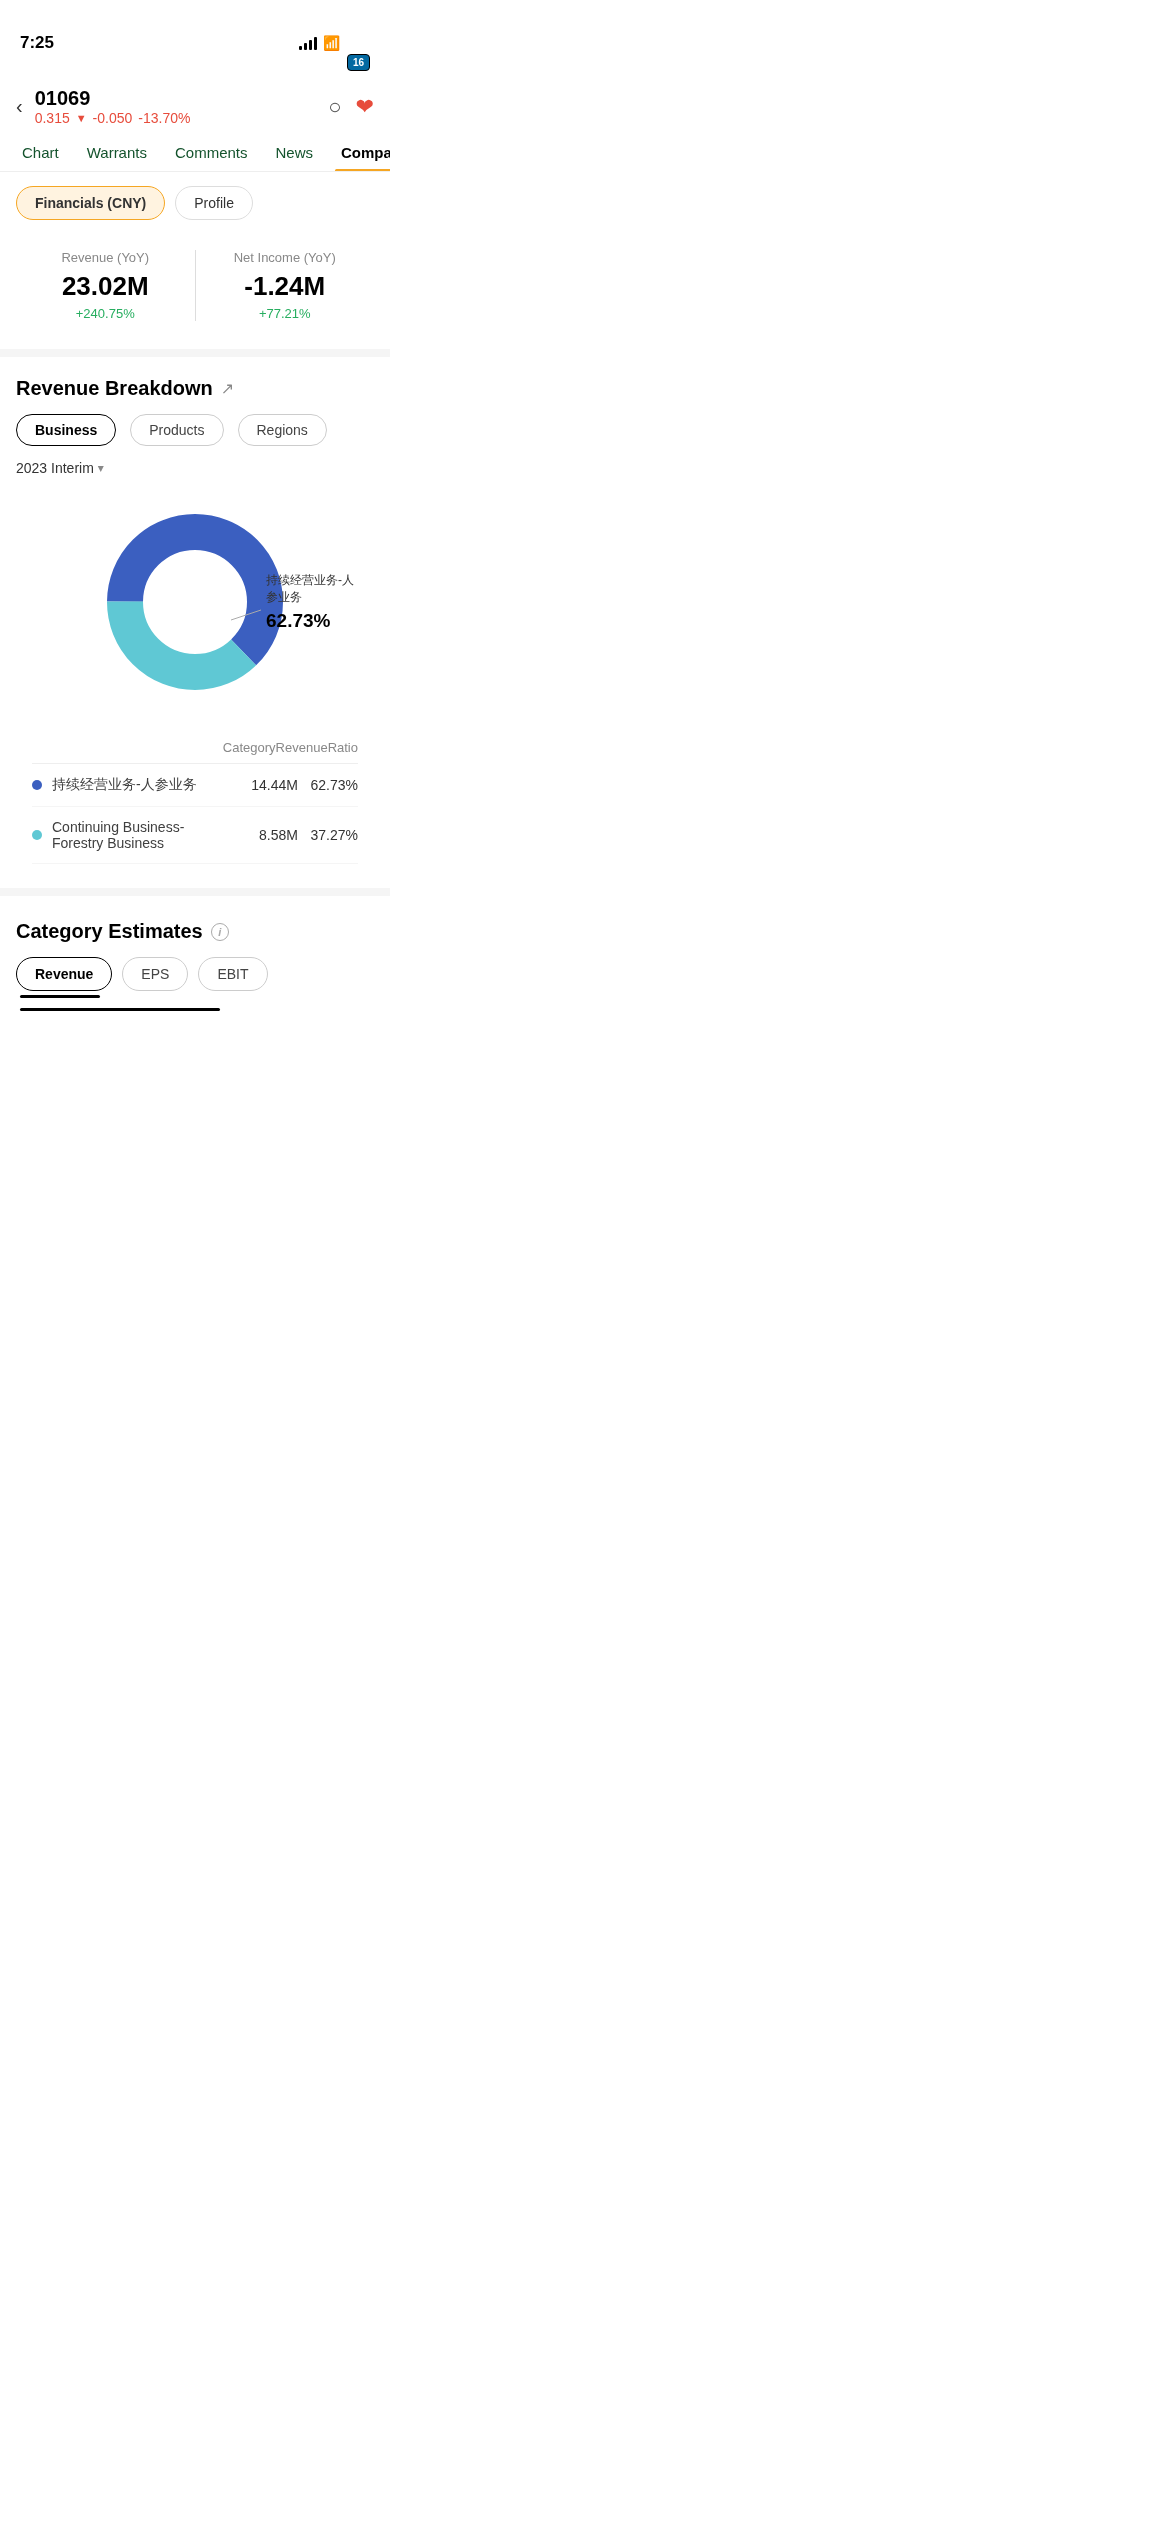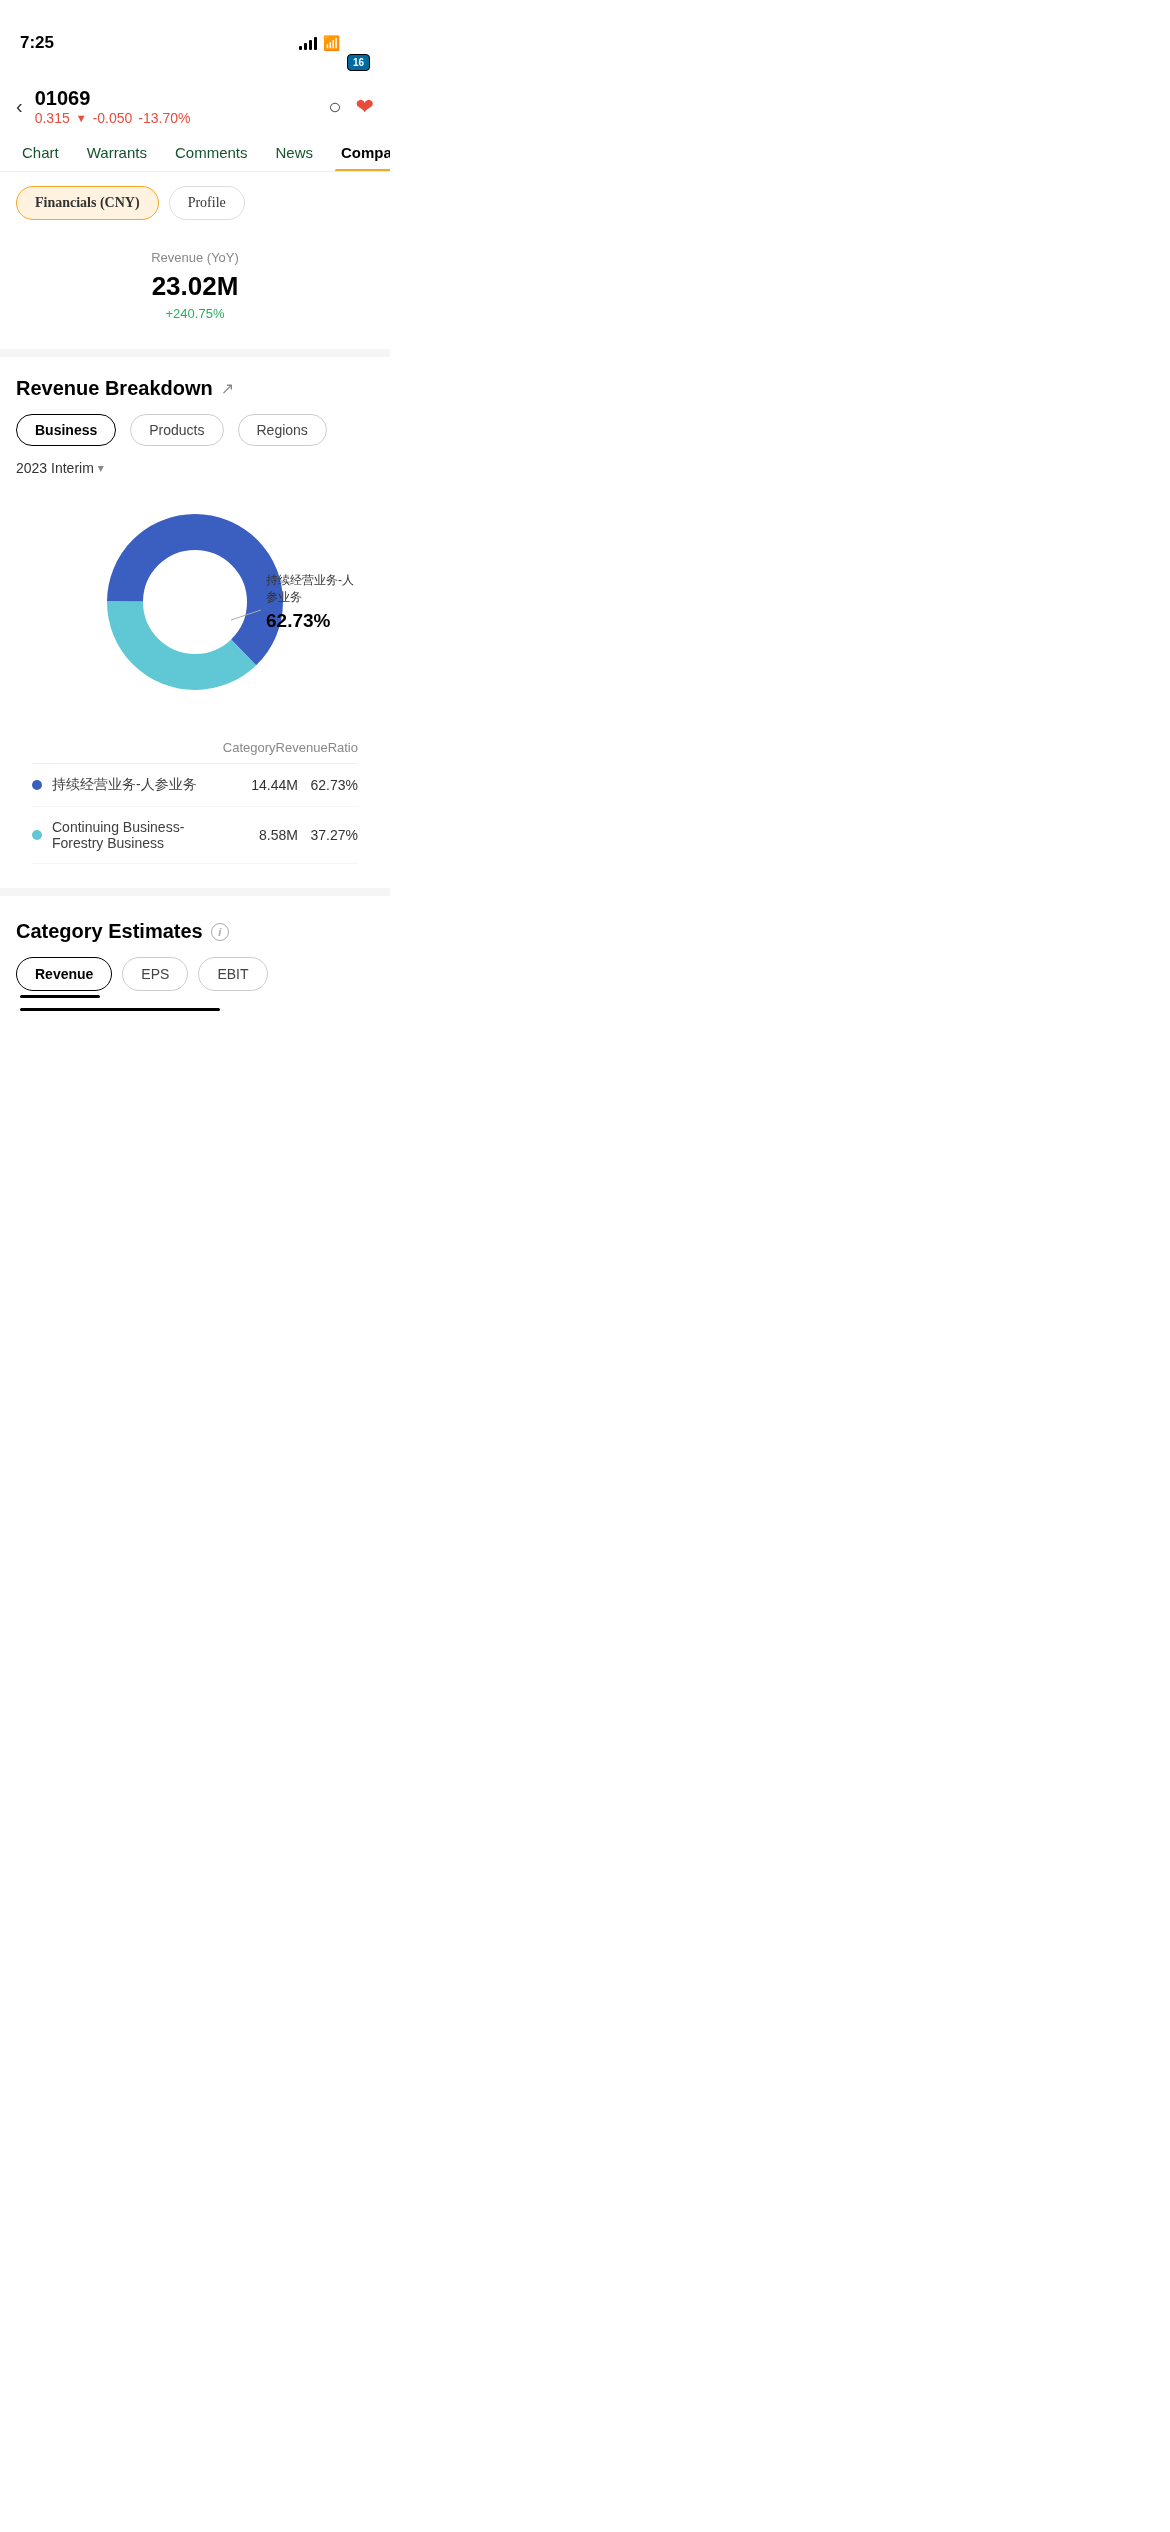--- a/index.html
+++ b/index.html
@@ -138,21 +138,20 @@
     }
     .sub-tab {
       padding: 8px 18px;
       border-radius: 20px;
       font-size: 14px;
       font-weight: 500;
       cursor: pointer;
       border: 1px solid #ddd;
       background: #fff;
       color: #333;
-      font-family: Liberation Serif, serif;
     }
     .sub-tab.active {
       background: #fff3e0;
       border-color: #f5a623;
       color: #333;
       font-weight: 600;
     }
 
     
     .financial-summary {
@@ -412,20 +411,25 @@
   <div class="sub-tab">Profile</div>
 </div>
 
 <div class="financial-summary">
   <div class="fin-row">
     <div class="fin-item">
       <div class="fin-label">Revenue (YoY)</div>
       <div class="fin-value">23.02M</div>
       <div class="fin-change">+240.75%</div>
     </div>
+    <div class="fin-item">
+      <div class="fin-label">Net Income (YoY)</div>
+      <div class="fin-value">-1.24M</div>
+      <div class="fin-change">+77.21%</div>
+    </div>
   </div>
 </div>
 
 <div class="section-divider"></div>
 
 <div class="revenue-section">
   <div class="section-title-row">
     <span class="section-title">Revenue Breakdown</span>
     <span class="share-icon">↗</span>
   </div>

